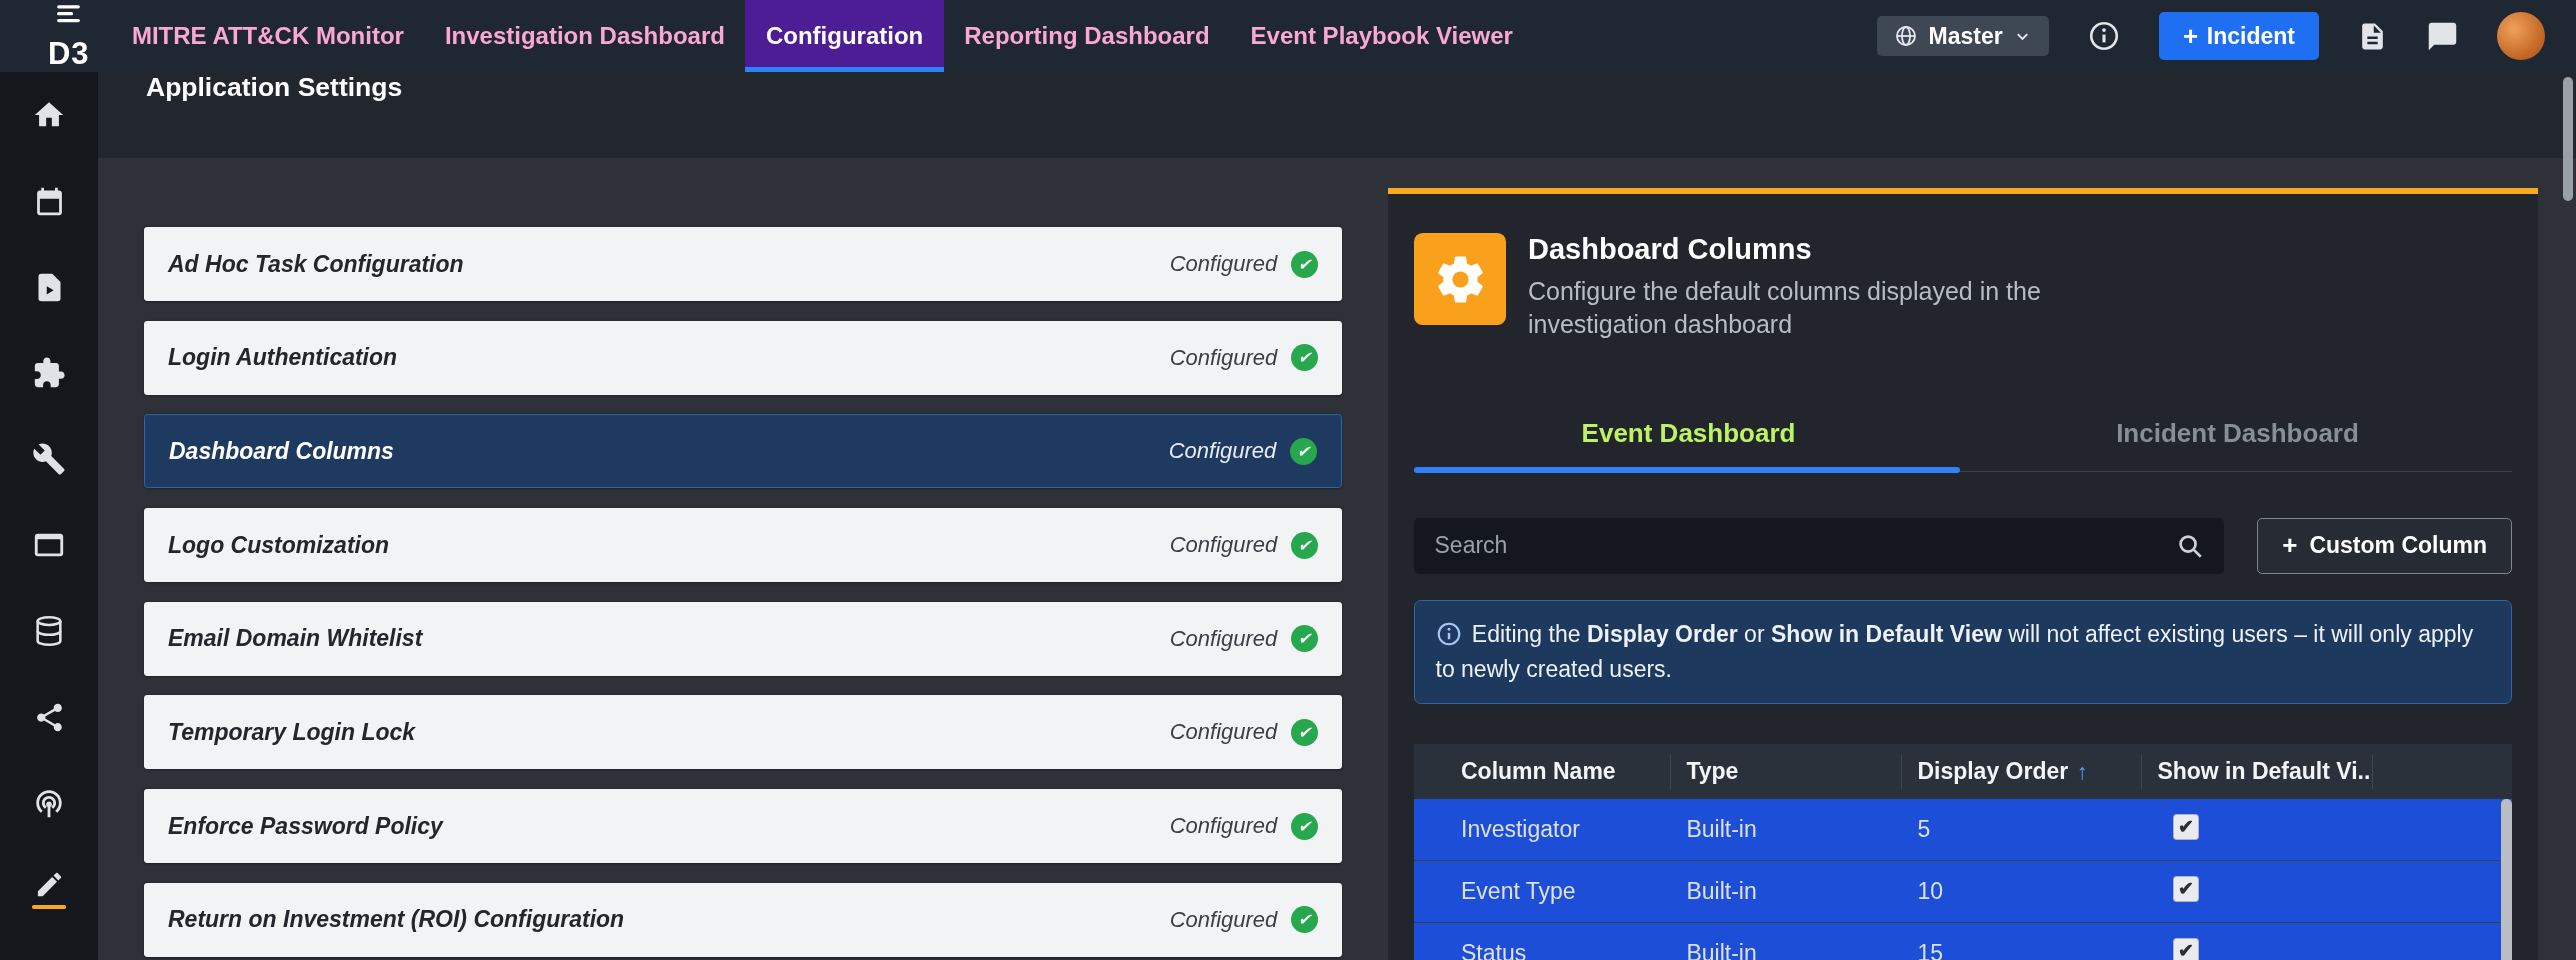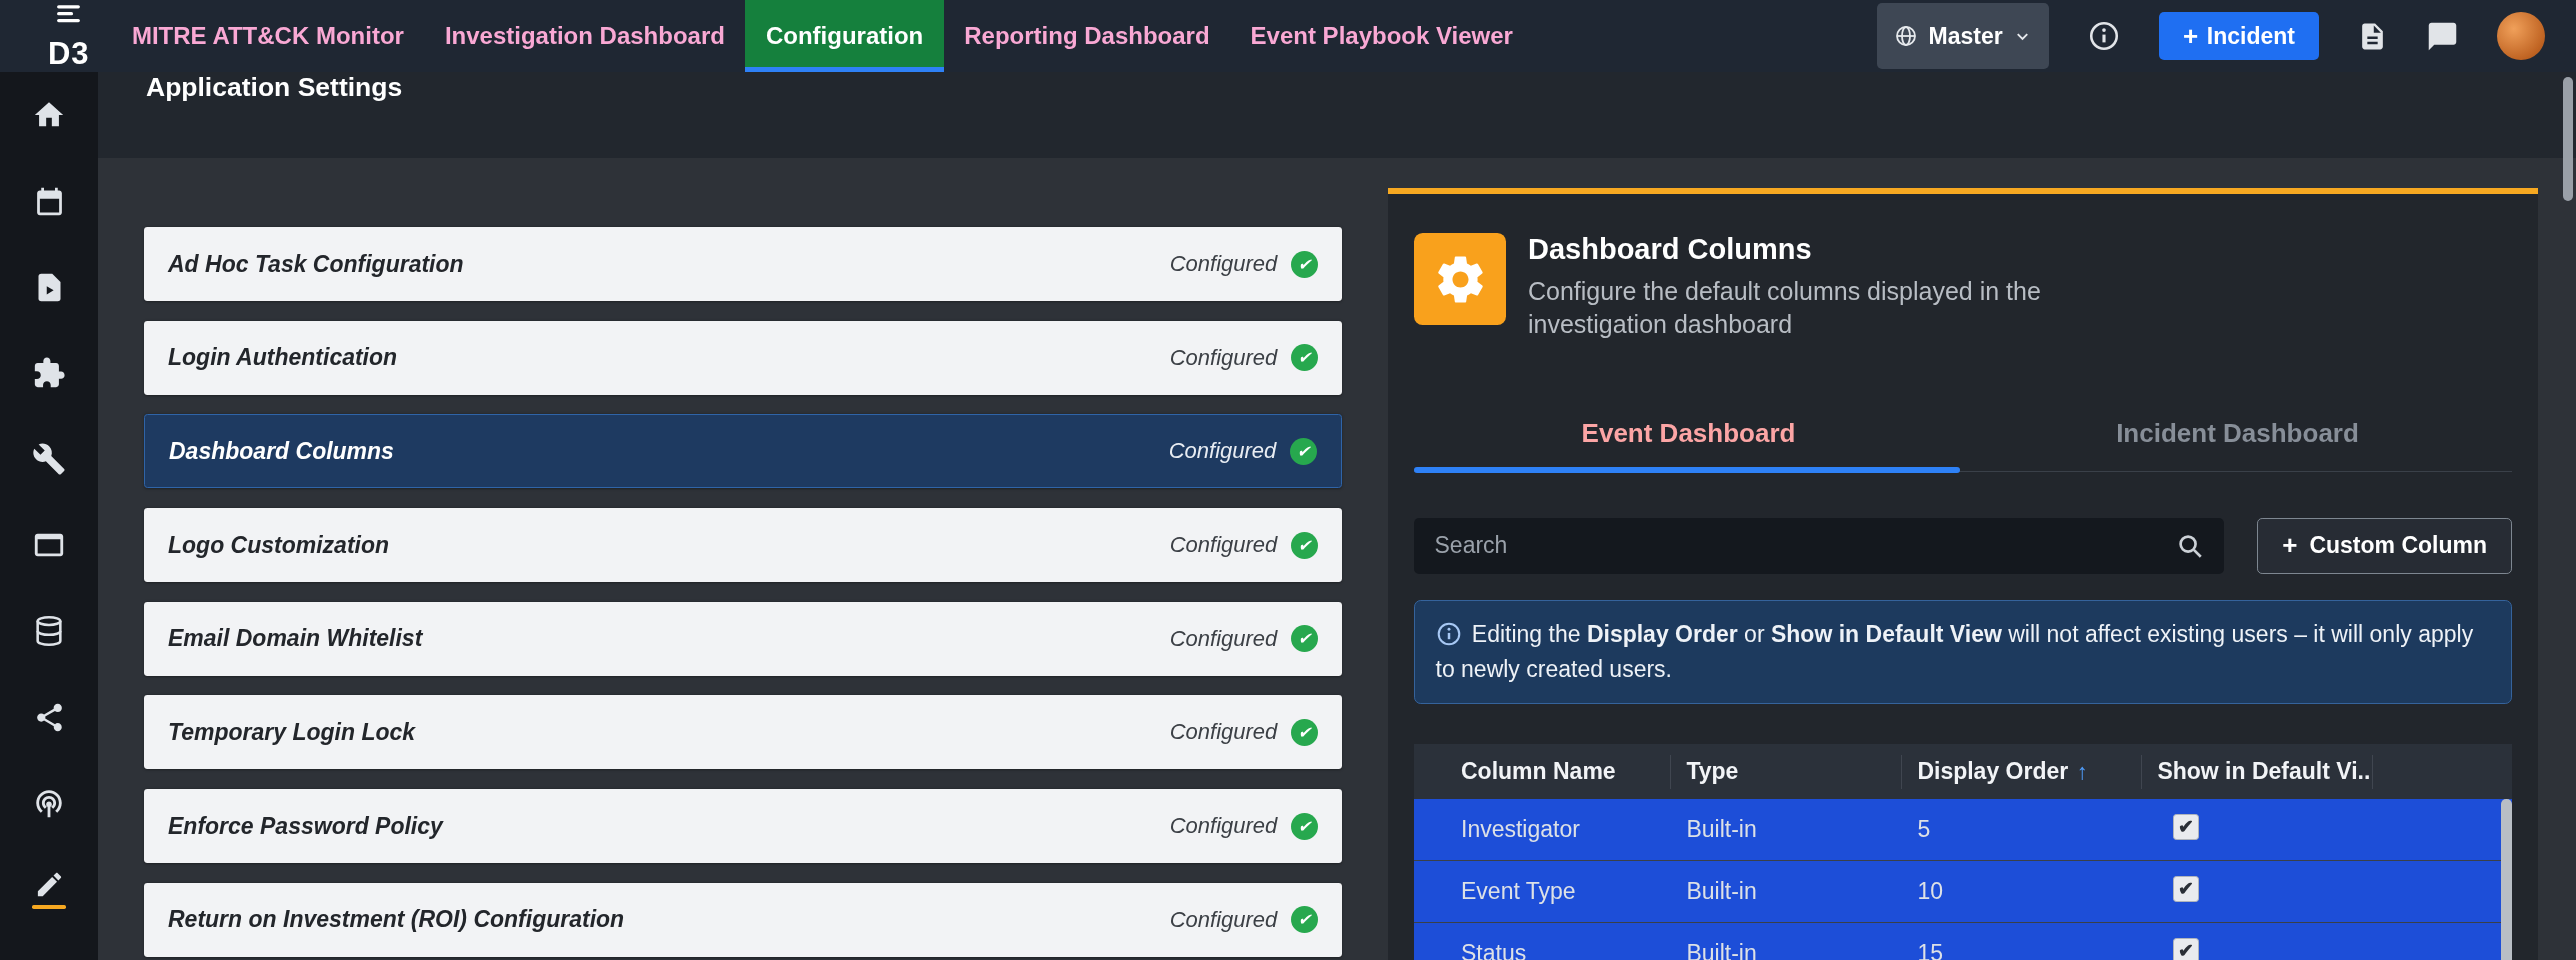--- a/index.html
+++ b/index.html
@@ -19,30 +19,30 @@
     padding: 0 22px 0 48px; cursor: pointer; flex-direction: column;
   }
   .logo-text { font-size: 31px; font-weight: 800; color: #fff; letter-spacing: 0.9px; }
   .nav { display: flex; align-items: stretch; }
   .nav-item {
     display: flex; align-items: center; padding: 0 20.5px;
     font-size: 24px; font-weight: 600; color: #f9a8d4; cursor: pointer;
     white-space: nowrap;
   }
   .nav-item.active {
-    background: #15803d; color: #ffffff;
+    background: #4c1d95; color: #ffffff;
     box-shadow: inset 0 -5.1px 0 #2e81f7;
     text-align: center;
   }
   .topbar-right {
     margin-left: auto; display: flex; align-items: center;
     gap: 38px; padding-right: 31px;
   }
   .env-pill {
-    background: #3e4754; border-radius: 5.1px; height: 66px;
+    background: #3e4754; border-radius: 5.1px; height: 40px;
     display: flex; align-items: center; gap: 10.3px; padding: 0 17px;
     cursor: pointer;
   }
   .env-pill span { font-size: 23px; font-weight: 700; color: #fff; }
   .icon-btn { display: flex; align-items: center; cursor: pointer; }
   .incident-btn {
     background: #1f6ff2; border: none; border-radius: 5.1px; height: 48px;
     display: flex; align-items: center; gap: 8.6px; padding: 0 24px;
     color: #fff; font-size: 23px; font-weight: 600; cursor: pointer;
     font-family: "Liberation Sans", sans-serif;
@@ -107,21 +107,21 @@
     width: 92px; height: 92px; border-radius: 8.6px; background: #f9a11c;
     display: flex; align-items: center; justify-content: center; flex-shrink: 0;
   }
   .panel-title { font-size: 29px; font-weight: 700; color: #ffffff; margin-bottom: 8.6px; }
   .panel-subtitle { font-size: 25px; color: #b8bdc4; line-height: 1.35; max-width: 565px; }
   .tabs { display: flex; border-bottom: 1.7px solid #3a4049; }
   .tab {
     width: 50%; text-align: center; padding: 21.4px 0;
     font-size: 26px; font-weight: 700; color: #878e98; cursor: pointer; position: relative;
   }
-  .tab.active { color: #fca5a5; }
+  .tab.active { color: #bef264; }
   .tab.active::after {
     content: ""; position: absolute; left: 0; right: 3.4px; bottom: -1.7px;
     height: 6px; background: #2e81f7; border-radius: 3.4px;
   }
   .search-row { display: flex; gap: 33px; margin-top: 46px; }
   .search-box { flex: 1; position: relative; }
   .search-box input {
     width: 100%; height: 56px; background: #14181e; border: none; border-radius: 5.1px;
     color: #dfe3e8; font-size: 23px; padding: 0 63px 0 20.5px;
     font-family: "Liberation Sans", sans-serif; outline: none;

